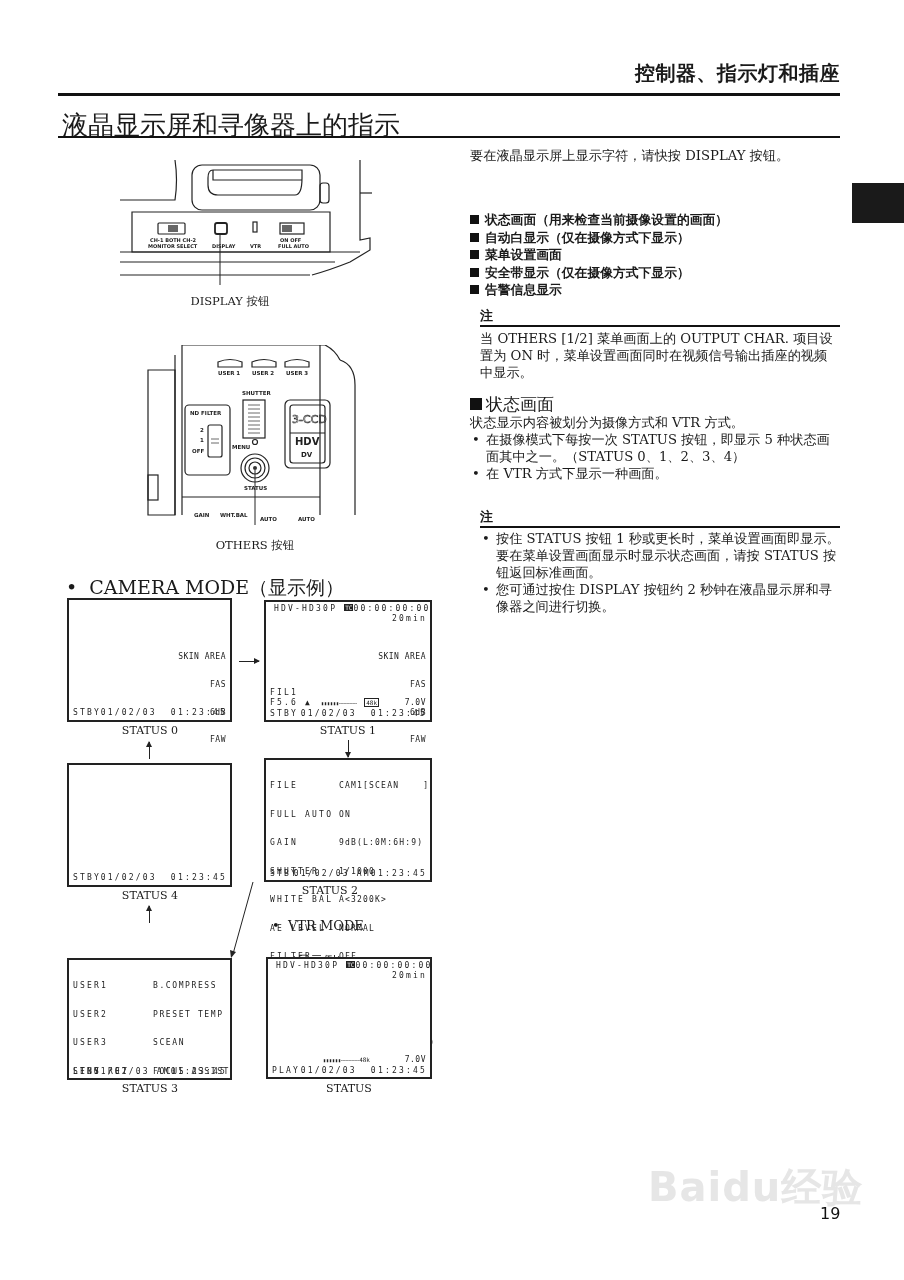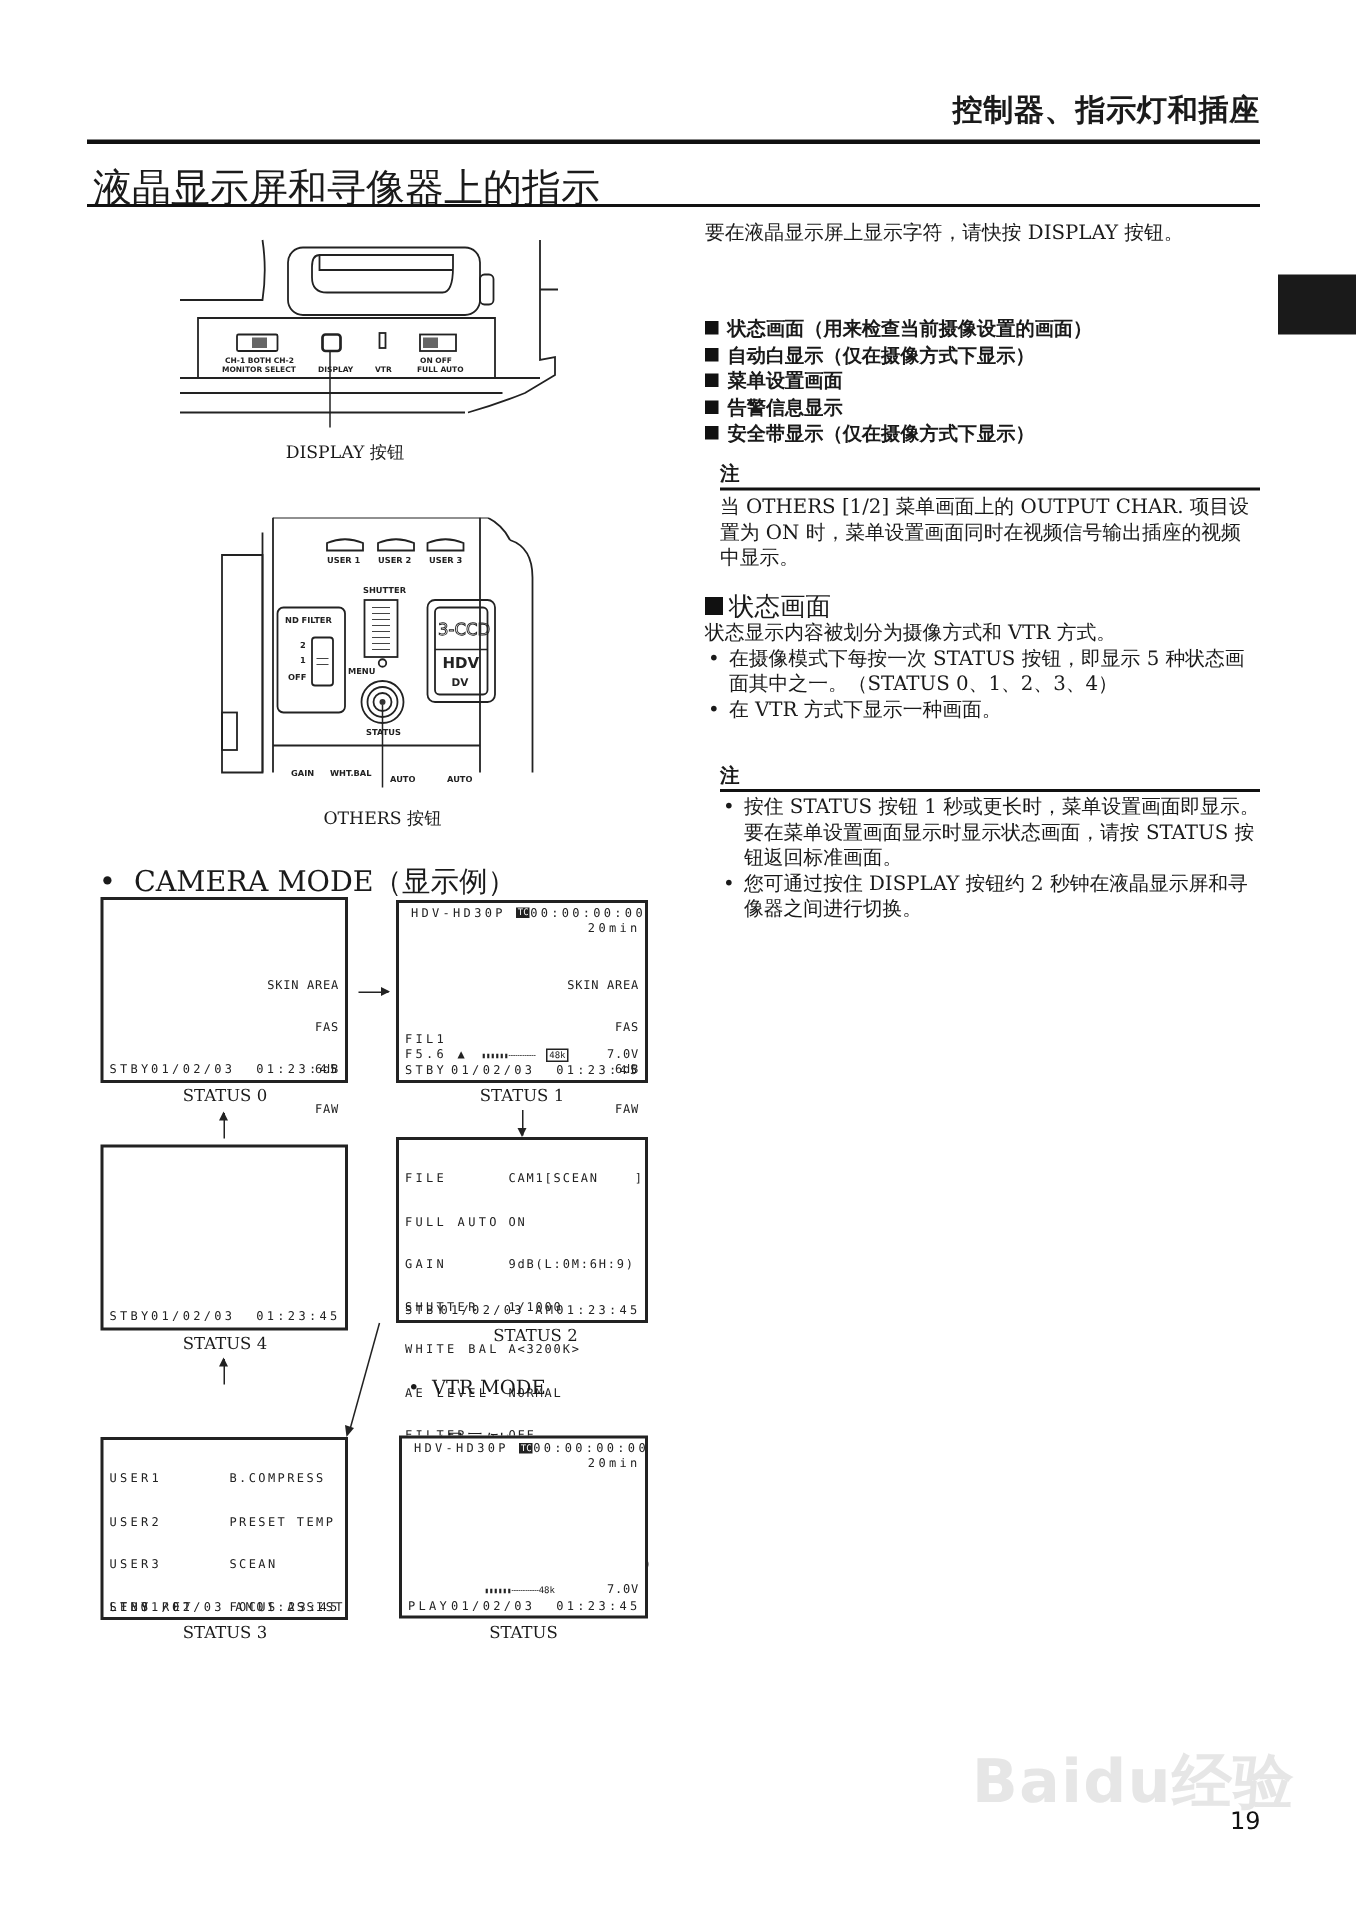--- a/index.html
+++ b/index.html
@@ -62,22 +62,22 @@
 <div class="side-tab"></div>
 
 <div class="rcol" style="top:147px;">
   <p>要在液晶显示屏上显示字符，请快按 DISPLAY 按钮。</p>
 </div>
 
 <div class="bullets-sq">
   <div><span class="sq"></span><span>状态画面（用来检查当前摄像设置的画面）</span></div>
   <div><span class="sq"></span><span>自动白显示（仅在摄像方式下显示）</span></div>
   <div><span class="sq"></span><span>菜单设置画面</span></div>
+  <div><span class="sq"></span><span>安全带显示（仅在摄像方式下显示）</span></div>
   <div><span class="sq"></span><span>告警信息显示</span></div>
-  <div><span class="sq"></span><span>安全带显示（仅在摄像方式下显示）</span></div>
 </div>
 
 <div class="note-head" style="top:307px;">注</div>
 <div class="note-rule" style="top:325px;"></div>
 <div class="note-text" style="top:330px;">当 OTHERS [1/2] 菜单画面上的 OUTPUT CHAR. 项目设置为 ON 时，菜单设置画面同时在视频信号输出插座的视频中显示。</div>
 
 <div class="h2"><span class="sq"></span><span>状态画面</span></div>
 <div class="rcol" style="top:414px;">
   <p>状态显示内容被划分为摄像方式和 VTR 方式。</p>
   <ul class="dot-list">
@@ -263,21 +263,21 @@
     <div>A&lt;3200K&gt;</div>
     <div>NORMAL</div>
     <div>OFF</div>
     <div>70-80%</div>
     <div>  60min</div>
     <div>32k(CH1 M CH2 M)</div>
   </div>
   <div class="row" style="left:4px;bottom:2px;">STBY</div>
   <div class="row" style="right:3px;bottom:2px;">01/02/03 AM01:23:45</div>
 </div>
-<div class="scap" style="left:272px;top:884px;">STATUS 2</div>
+<div class="scap" style="left:245px;top:884px;">STATUS 2</div>
 
 <div class="arrow-v up" style="left:149px;top:906px;height:17px;"></div>
 
 <svg style="position:absolute;left:228px;top:880px;" width="30" height="80">
   <line x1="25" y1="2" x2="5" y2="74" stroke="#222" stroke-width="1"></line>
   <polygon points="3,78 2,70 8,72" fill="#222"></polygon>
 </svg>
 
 <div style="position:absolute;left:272px;top:918px;font-size:13px;">•&nbsp;&nbsp;<span>VTR MODE</span></div>
 <div style="position:absolute;left:284px;top:936px;font-size:13px;margin-top:16px;">（显示例）</div>

